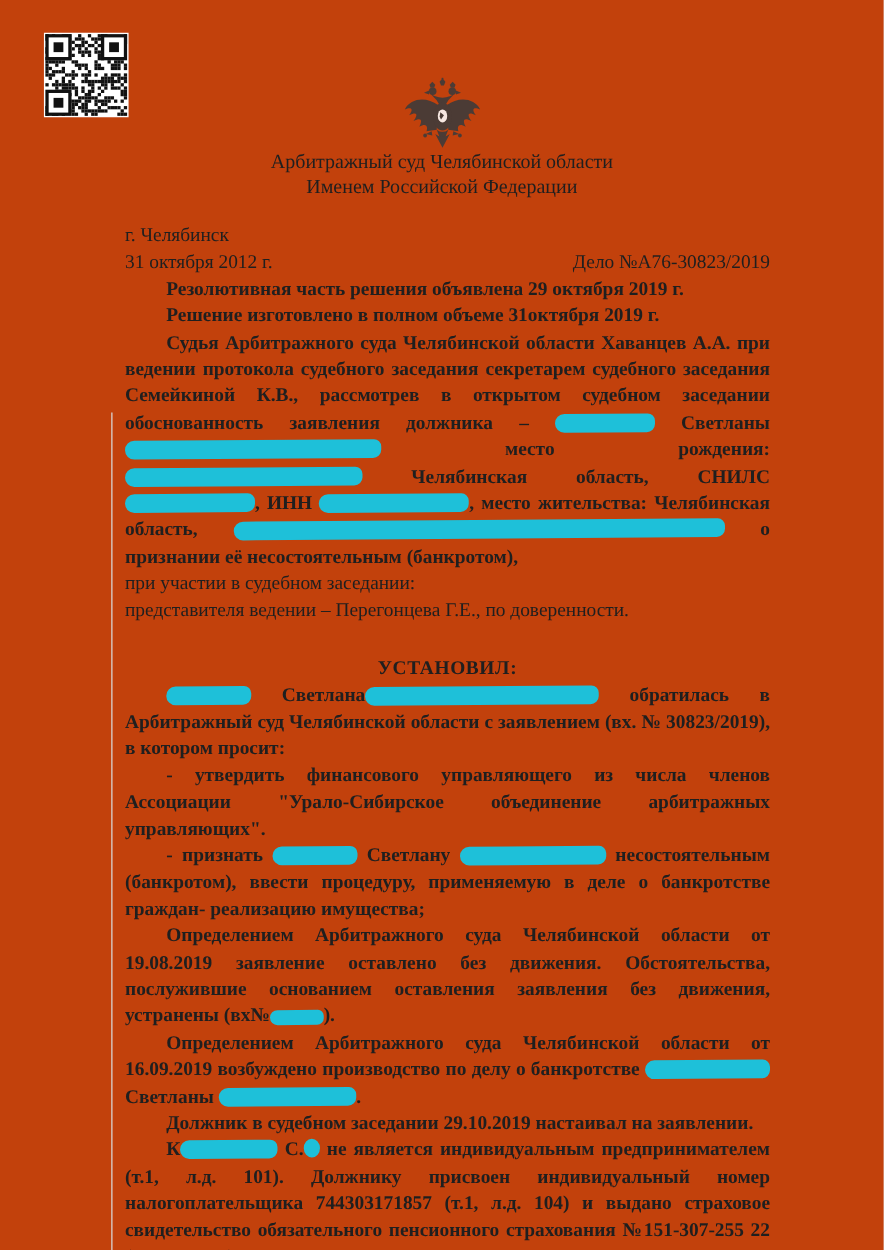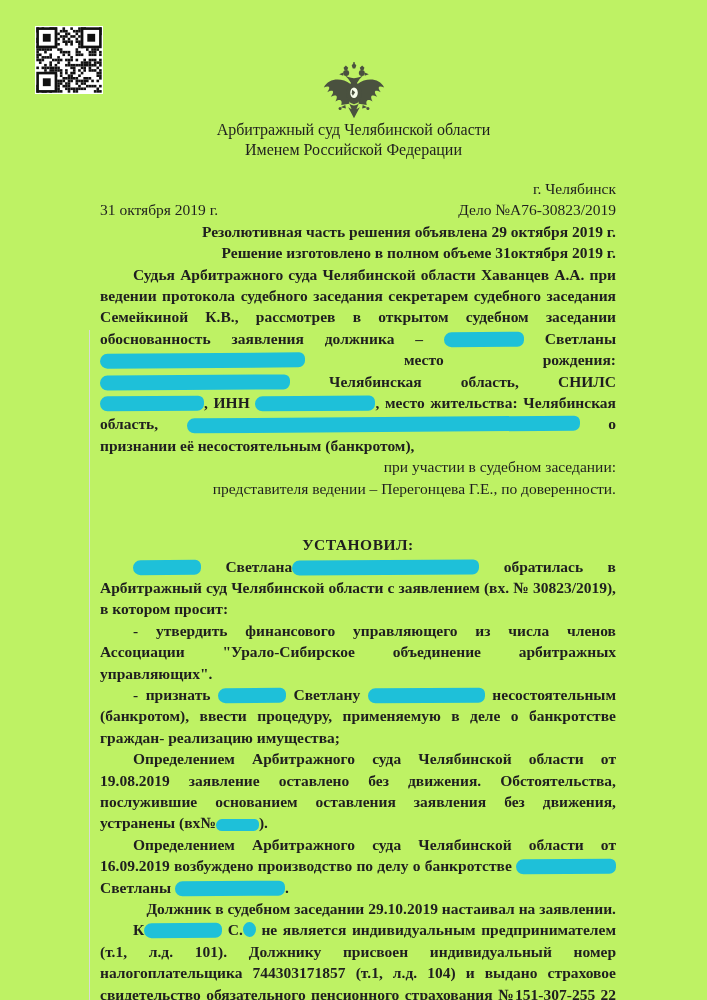--- a/index.html
+++ b/index.html
@@ -1,20 +1,20 @@
 <!DOCTYPE html>
 <html style="--redact: #1ec0d9;"><head>
 <meta charset="utf-8">
 <style>
   * { margin:0; padding:0; box-sizing:border-box; }
   html,body { background:#e8e8e8; }
   .page {
     position:relative;
     width:707px; height:1000px;
-    background:#bef264;
+    background:#c2410c;
     font-family:"Liberation Serif", serif;
     color:#1f1f1f;
     overflow:hidden;
   }
   .qr {
     position:absolute; left:35px; top:26px;
     width:68px; height:68px;
   }
   .qr svg { display:block; width:100%; height:100%; }
   .emblem {
@@ -26,26 +26,26 @@
     position:absolute; left:0; right:0; top:120px;
     text-align:center; line-height:19.5px;
     font-size:16px;
   }
   .doc-header .title-decision { font-weight:bold; letter-spacing:.5px; }
   .content {
     position:absolute; left:100px; top:178px; width:516px;
     font-size:15.5px; line-height:21.4px;
   }
   .meta-row { display:flex; justify-content:space-between; }
-  .para { text-align:right; }
+  .para { text-align:left; }
   .para.justify { text-align:justify; }
   .para.indent { text-indent:33px;font-weight:bold; }
   .para.center { text-align:center; text-indent:0; }
   .para.bold span { font-weight:bold; letter-spacing:.5px; }
-  .para.gap-top { margin-top:35px; }
+  .para.gap-top { margin-top:25px; }
   .redact {
     display:inline-block;
     background:var(--redact,#1ec0d9);
     height:15px;
     border-radius:9px 7px 8px 9px;
     vertical-align:-3px;
     transform:rotate(-.4deg);
   }
   .redact.dot { border-radius:50%; vertical-align:-2px; }
   .scan-line {
@@ -432,21 +432,21 @@
   </div>
 
   <div class="doc-header">
     <div>Арбитражный суд Челябинской области</div>
     <div>Именем Российской Федерации</div>
   </div>
 
   <div class="content">
     <div class="para">г. Челябинск</div>
     <div class="meta-row">
-      <span>31 октября 2019 г.</span>
+      <span>31 октября 2012 г.</span>
       <span>Дело №А76-30823/2019</span>
     </div>
     <div>
         <p class="para indent"><span>Резолютивная часть решения объявлена 29 октября 2019 г.</span></p>
         <p class="para indent"><span>Решение изготовлено в полном объеме 31октября 2019 г.</span></p>
         <p class="para indent justify"><span>Судья Арбитражного суда Челябинской области Хаванцев А.А. при ведении протокола судебного заседания секретарем судебного заседания Семейкиной К.В., рассмотрев в открытом судебном заседании обоснованность заявления должника – </span><span class="redact" style="width: 80px;"></span><span> Светланы </span><span class="redact" style="width: 205px;"></span><span> место рождения: </span><span class="redact" style="width: 190px;"></span><span> Челябинская область, СНИЛС </span><span class="redact" style="width: 104px;"></span><span>, ИНН </span><span class="redact" style="width: 120px;"></span><span>, место жительства: Челябинская область, </span><span class="redact" style="width: 393px;"></span><span> о признании её несостоятельным (банкротом),</span></p>
         <p class="para"><span>при участии в судебном заседании:</span></p>
         <p class="para"><span>представителя ведении – Перегонцева Г.Е., по доверенности.</span></p>
         <p class="para center bold gap-top"><span>УСТАНОВИЛ:</span></p>
         <p class="para indent justify"><span class="redact" style="width: 68px;"></span><span> Светлана</span><span class="redact" style="width: 187px;"></span><span> обратилась в Арбитражный суд Челябинской области с заявлением (вх. № 30823/2019), в котором просит:</span></p>

